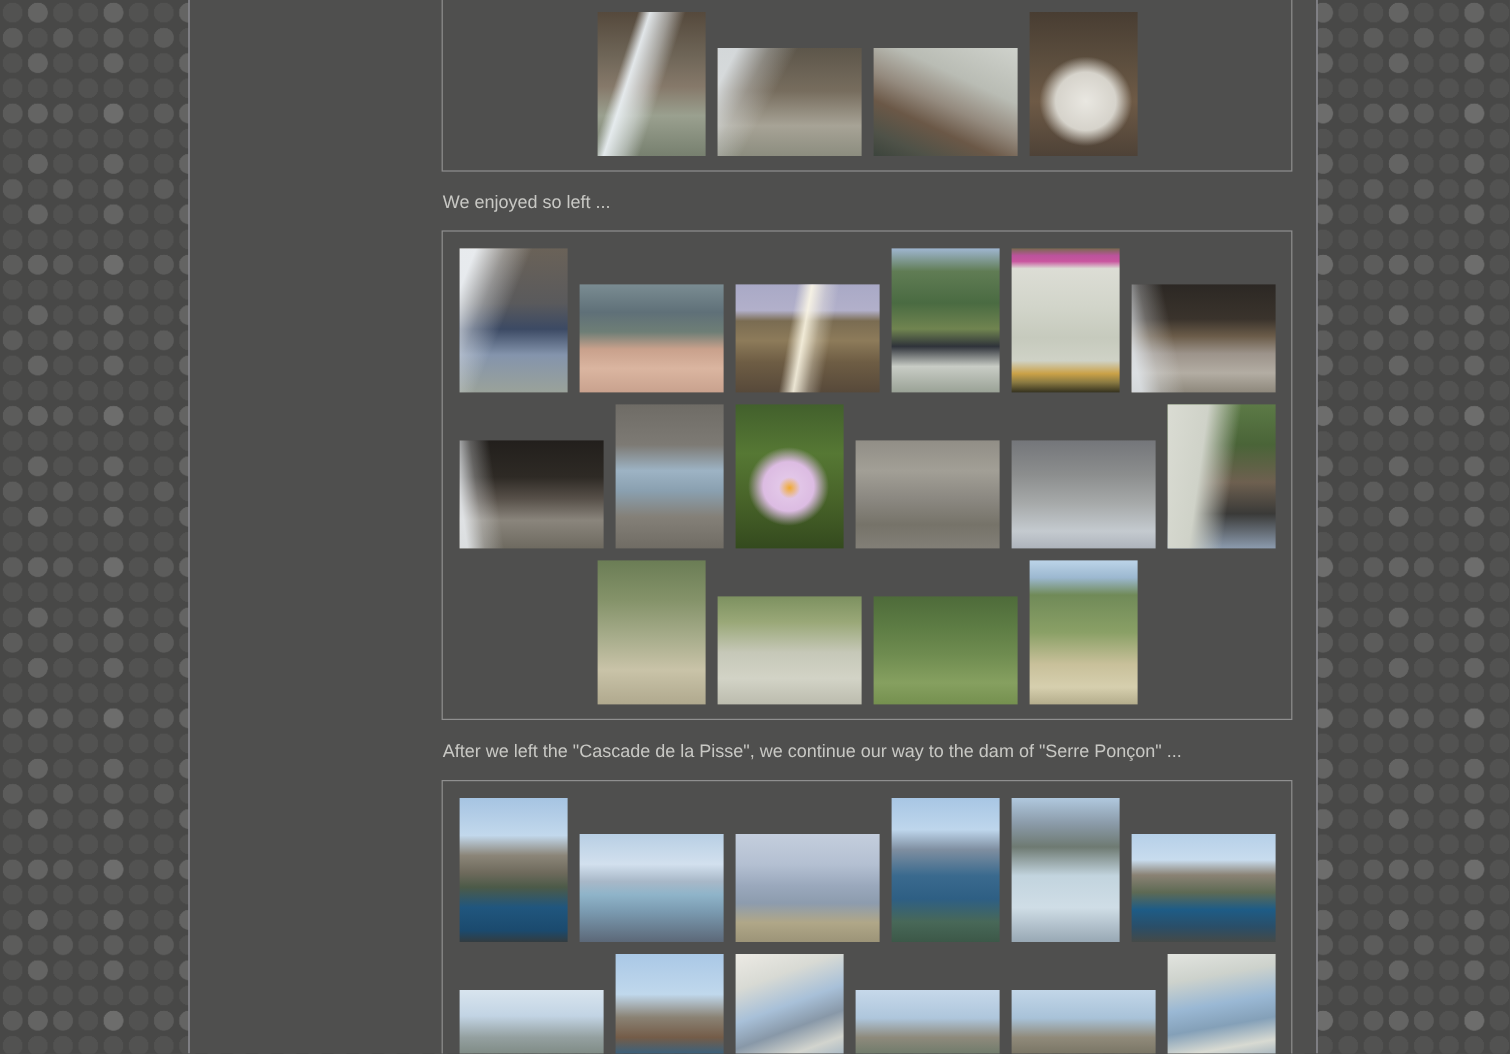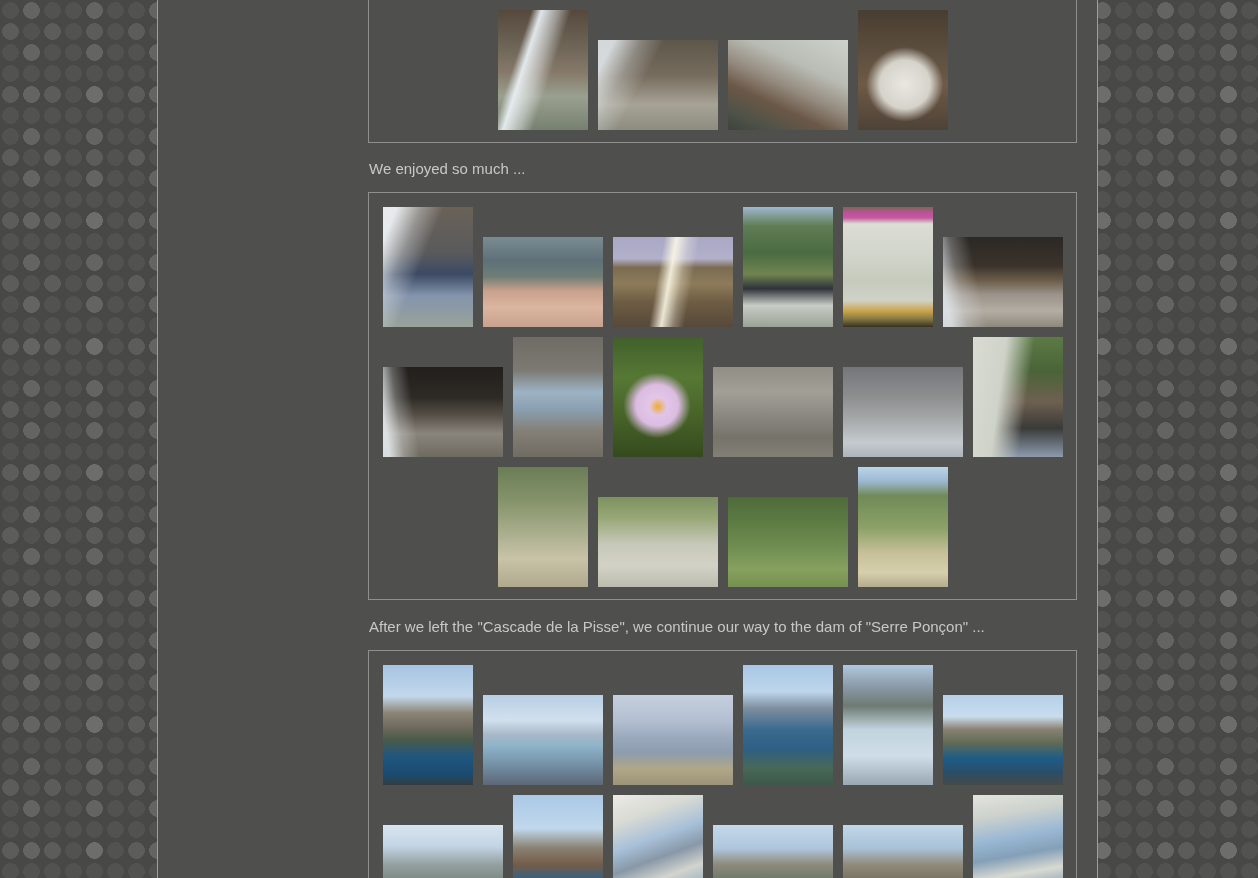--- a/index.html
+++ b/index.html
@@ -49,21 +49,21 @@
 
   <div class="gallery-box box1">
       <div class="prow">
         <div class="ph portrait" title="waterfall with hiker arms outstretched" aria-label="waterfall with hiker arms outstretched" style="background: linear-gradient(108deg, rgba(0, 0, 0, 0) 26%, rgba(236, 242, 246, 0.92) 34%, rgba(236, 242, 246, 0.45) 47%, rgba(0, 0, 0, 0) 57%), linear-gradient(rgb(85, 73, 60) 0%, rgb(110, 101, 87) 30%, rgb(134, 121, 106) 52%, rgb(154, 160, 143) 72%, rgb(119, 128, 111) 100%);"></div>
         <div class="ph landscape" title="hiker crouching at waterfall base" aria-label="hiker crouching at waterfall base" style="background: linear-gradient(118deg, rgba(232, 238, 242, 0.85) 10%, rgba(232, 238, 242, 0.3) 26%, rgba(0, 0, 0, 0) 40%), linear-gradient(rgb(93, 86, 74) 0%, rgb(119, 109, 94) 40%, rgb(167, 163, 150) 72%, rgb(140, 141, 127) 100%);"></div>
         <div class="ph landscape" title="wet rocks and fallen log" aria-label="wet rocks and fallen log" style="background: linear-gradient(205deg, rgb(207, 210, 204) 0%, rgb(185, 188, 180) 32%, rgb(148, 138, 126) 52%, rgb(107, 88, 71) 68%, rgb(79, 82, 72) 86%, rgb(60, 68, 60) 100%);"></div>
         <div class="ph portrait" title="hiker bending over rocks" aria-label="hiker bending over rocks" style="background: radial-gradient(58% 42% at 52% 62%, rgb(233, 231, 225) 0%, rgb(214, 211, 203) 48%, rgba(214, 211, 203, 0) 74%), linear-gradient(rgb(72, 61, 50) 0%, rgb(92, 78, 62) 34%, rgb(110, 90, 70) 62%, rgb(78, 66, 55) 100%);"></div>
       </div>
     </div>
 
-  <div class="caption" id="cap1">We enjoyed so much ...</div>
+  <div class="caption" id="cap1">We enjoyed so left ...</div>
 
   <div class="gallery-box box2">
       <div class="prow">
         <div class="ph portrait" title="girl sitting under waterfall" aria-label="girl sitting under waterfall" style="background: linear-gradient(112deg, rgba(242, 246, 250, 0.92) 10%, rgba(242, 246, 250, 0.35) 28%, rgba(0, 0, 0, 0) 44%), linear-gradient(rgb(106, 98, 88) 0%, rgb(90, 90, 92) 38%, rgb(60, 74, 100) 56%, rgb(132, 148, 172) 74%, rgb(154, 162, 154) 100%);"></div>
         <div class="ph landscape" title="bare feet resting on rocks" aria-label="bare feet resting on rocks" style="background: linear-gradient(rgb(122, 140, 146) 0%, rgb(95, 112, 120) 26%, rgb(110, 126, 118) 44%, rgb(201, 161, 140) 60%, rgb(218, 181, 160) 78%, rgb(201, 162, 142) 100%);"></div>
         <div class="ph landscape" title="sunlit rocky couloir against sky" aria-label="sunlit rocky couloir against sky" style="background: linear-gradient(100deg, rgba(0, 0, 0, 0) 38%, rgba(255, 250, 232, 0.88) 47%, rgba(255, 250, 232, 0.3) 56%, rgba(0, 0, 0, 0) 64%), linear-gradient(rgb(169, 169, 198) 0%, rgb(178, 176, 202) 24%, rgb(122, 108, 82) 34%, rgb(141, 123, 90) 52%, rgb(110, 93, 68) 72%, rgb(87, 73, 58) 100%);"></div>
         <div class="ph portrait" title="boy sitting on boulder above forested slope" aria-label="boy sitting on boulder above forested slope" style="background: linear-gradient(rgb(159, 182, 208) 0%, rgb(96, 124, 84) 16%, rgb(74, 107, 66) 38%, rgb(112, 132, 80) 56%, rgb(47, 51, 58) 68%, rgb(200, 204, 197) 82%, rgb(154, 162, 150) 100%);"></div>
         <div class="ph portrait" title="nature information panel" aria-label="nature information panel" style="background: linear-gradient(rgb(122, 106, 80) 0%, rgb(187, 83, 156) 5%, rgb(201, 86, 159) 9%, rgb(220, 221, 213) 14%, rgb(210, 213, 202) 40%, rgb(198, 202, 189) 62%, rgb(207, 210, 198) 78%, rgb(202, 161, 71) 87%, rgb(138, 122, 66) 93%, rgb(53, 50, 31) 100%);"></div>
         <div class="ph landscape" title="group seated beneath rock overhang" aria-label="group seated beneath rock overhang" style="background: linear-gradient(78deg, rgba(230, 236, 242, 0.8) 6%, rgba(230, 236, 242, 0.3) 18%, rgba(0, 0, 0, 0) 32%), linear-gradient(rgb(44, 40, 36) 0%, rgb(58, 51, 44) 32%, rgb(107, 92, 73) 48%, rgb(156, 147, 138) 64%, rgb(179, 173, 163) 82%, rgb(142, 136, 124) 100%);"></div>
       </div>

